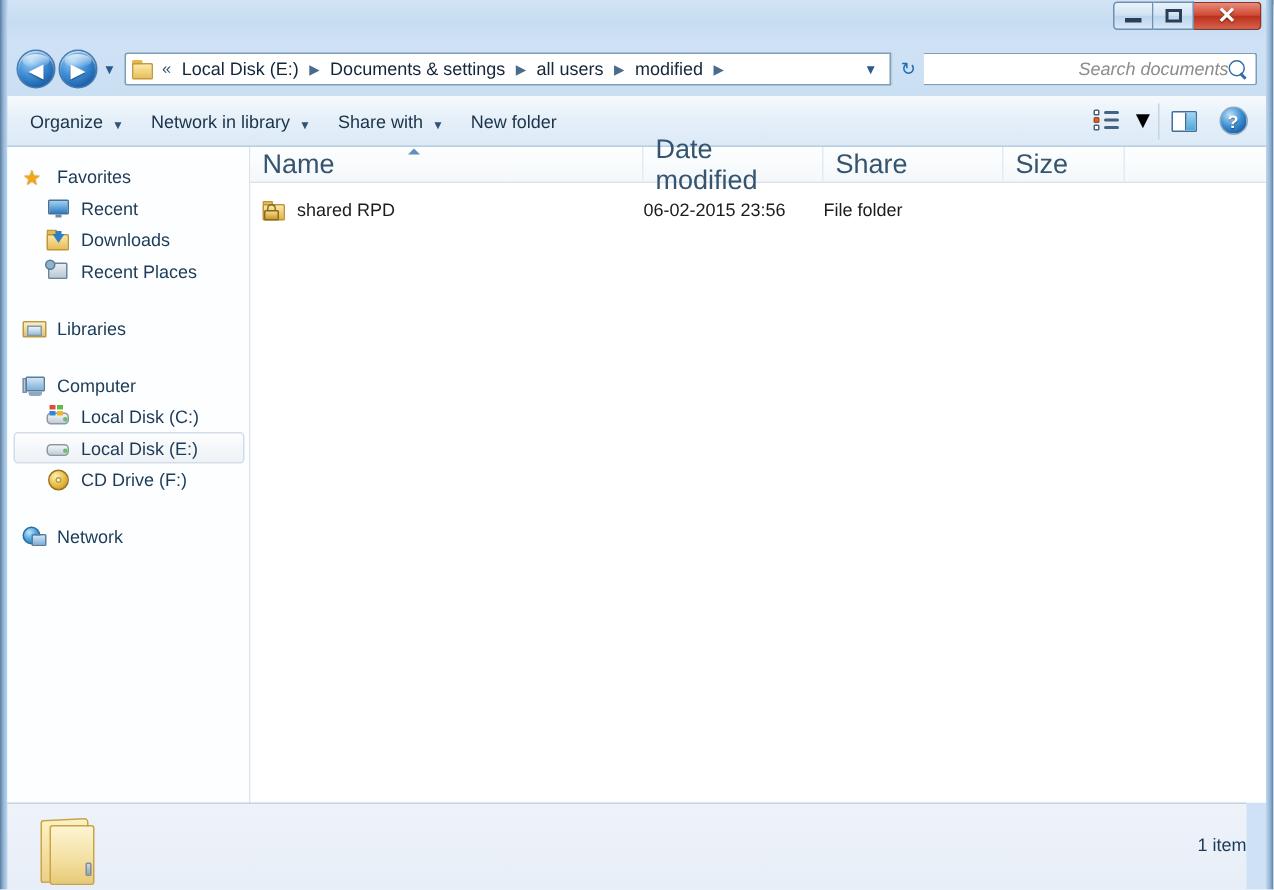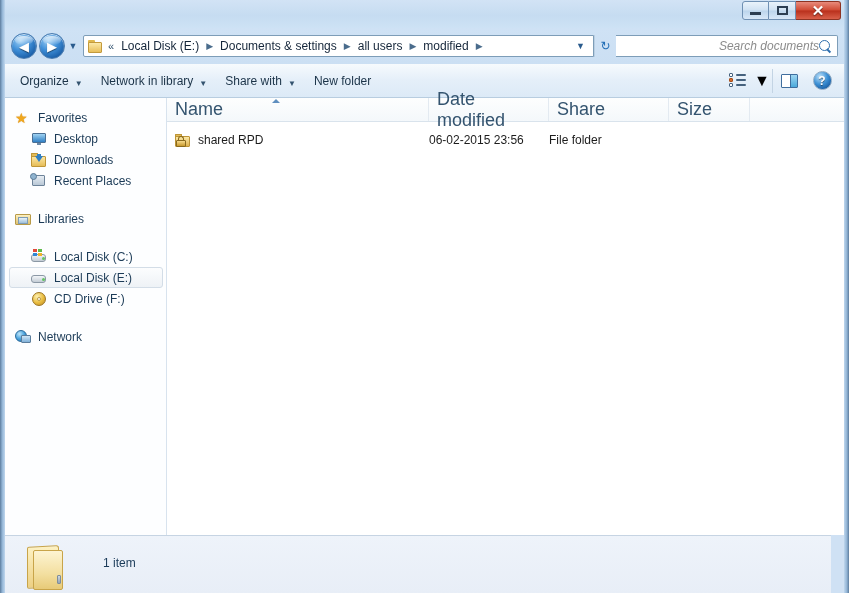--- a/index.html
+++ b/index.html
@@ -335,20 +335,21 @@
   .folder-lock .lbody { position:absolute; left:1px; top:7px; width:10px; height:7px;
       background: linear-gradient(to bottom,#f6d98a,#c99a2e); border:1px solid #8a6a1d; border-radius:1px;}
 
   
   .statusbar {
     position: absolute; left: 5px; right: 18px; bottom: 0; height: 58px;
     background: linear-gradient(to bottom,#eef3fa 0%, #e8eef7 100%);
     border-top: 1px solid #c6d4e3;
     display: flex; align-items: flex-start; padding: 8px 0 0 20px;
     overflow: hidden;
+    justify-content: space-between;
   }
   .bigfolder {
     width: 40px; height: 46px; position: relative; flex: none;
   }
   .bigfolder .back {
     position:absolute; left:2px; top:2px; width:32px; height:42px;
     background: linear-gradient(to bottom,#fdf1c2,#edd083);
     border:1px solid #c8a449; border-radius:2px 3px 2px 2px;
     transform: skewY(-3deg);
   }
@@ -487,21 +488,21 @@
       <div class="navgroup">
         <div class="navitem">
           <span class="nicon ic-star">★</span>
           <span>Favorites</span>
         </div>
         <div class="navitem child">
           <span class="nicon ic-desktop">
             <span class="scr"></span>
               <span class="std"></span>
           </span>
-          <span>Desktop</span>
+          <span>Recent</span>
         </div>
         <div class="navitem child">
           <span class="nicon ic-dl">
             <span class="tab"></span>
               <span class="body"></span>
             <span class="stem"></span>
               <span class="arw"></span>
           </span>
           <span>Downloads</span>
         </div>
@@ -522,20 +523,28 @@
             <span class="body"></span>
               <span class="in"></span>
           </span>
           <span>Libraries</span>
         </div>
       </div>
 
       <div class="navspace"></div>
 
       <div class="navgroup">
+        <div class="navitem">
+          <span class="nicon ic-comp">
+            <span class="sd"></span>
+              <span class="scr"></span>
+              <span class="base"></span>
+          </span>
+          <span>Computer</span>
+        </div>
 
         <div class="navitem child">
           <span class="nicon ic-drive">
             <span class="body"></span>
               <span class="led"></span>
             <span class="win">
                 <i></i>
                 <i></i>
                 <i></i>
                 <i></i>

